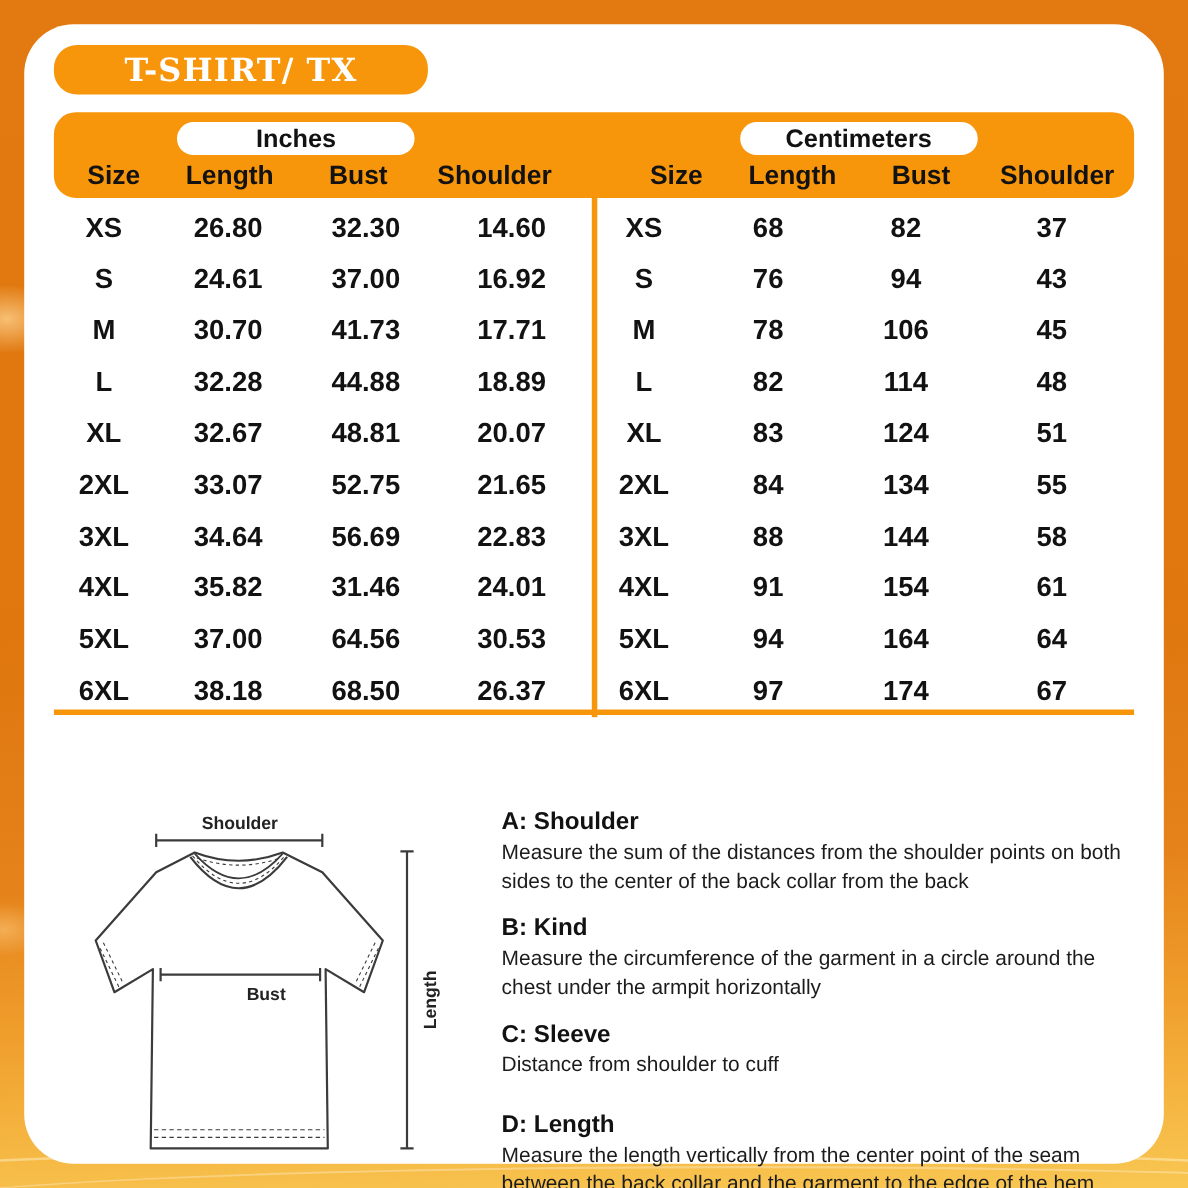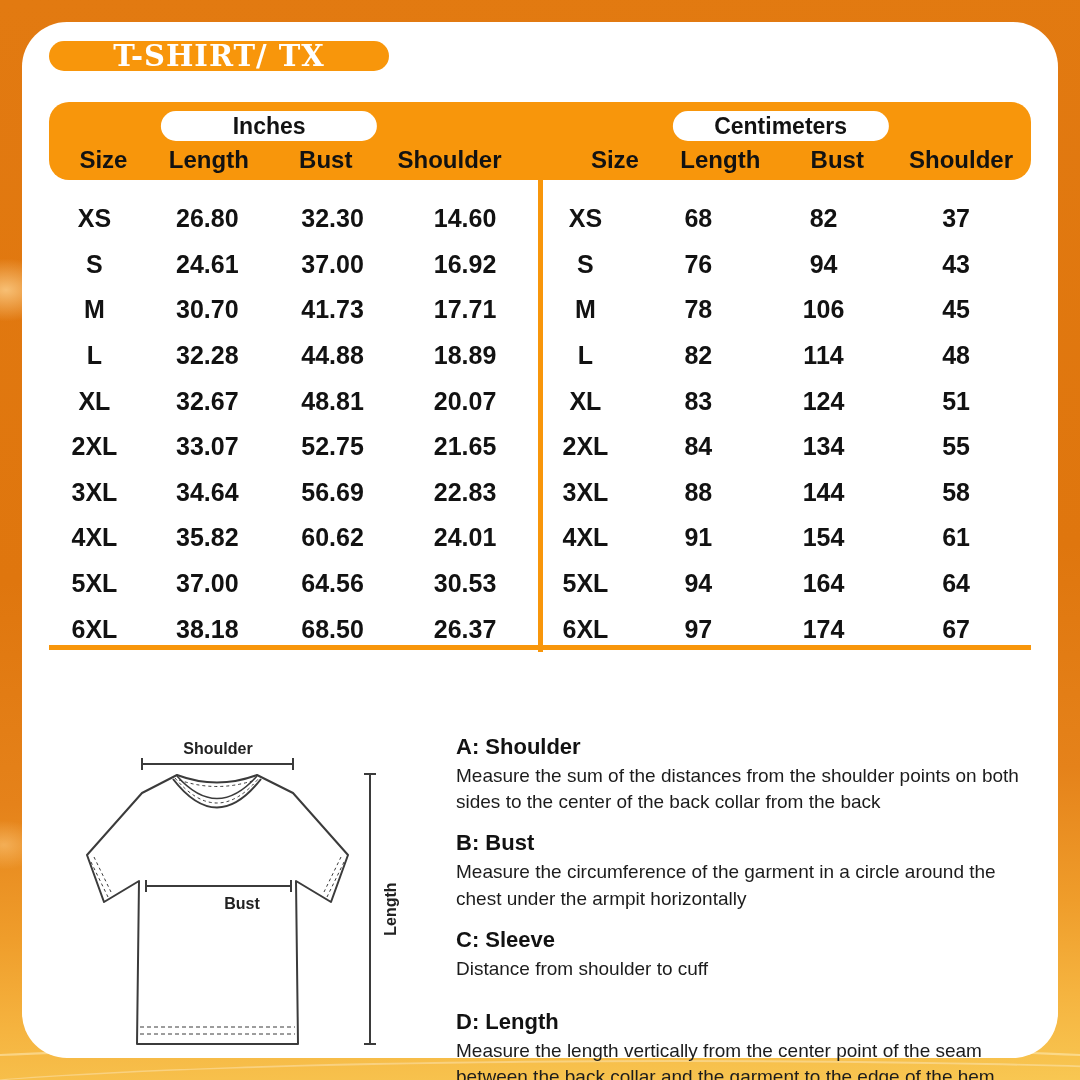--- a/index.html
+++ b/index.html
@@ -15,34 +15,34 @@
       radial-gradient(ellipse 55px 35px at 4px 845px, rgba(255,210,140,.5), rgba(255,210,140,0) 70%),
       radial-gradient(140% 120% at 50% 42%, rgba(0,0,0,0) 68%, rgba(140,60,0,.22) 100%),
       linear-gradient(178deg,#E27A11 0%,#DF760E 52%,#E5821A 72%,#EF9D2B 84%,#F5B33F 92%,#F8C752 100%);
   }
   .wave{position:absolute;width:1600px;height:80px;border-radius:50%;background:transparent;pointer-events:none;}
   .wave.w1{left:-260px;bottom:-46px;border-top:3px solid rgba(255,246,210,.45);}
   .wave.w2{left:-120px;bottom:-62px;border-top:2px solid rgba(255,255,255,.30);}
 
   .card{position:absolute;left:22px;top:22px;width:1036px;height:1036px;background:#fff;border-radius:45px;}
 
-  .title-pill{position:absolute;left:27px;top:19px;width:340px;height:30px;background:var(--orange);
+  .title-pill{position:absolute;left:27px;top:19px;width:340px;height:45px;background:var(--orange);
     border-radius:21px;display:flex;align-items:center;justify-content:center;}
   .title-pill span{font-family:"DejaVu Serif",serif;font-weight:700;color:#fff;font-size:29px;letter-spacing:1px;}
 
   .thead{position:absolute;left:27px;top:80px;width:982px;height:78px;background:var(--orange);border-radius:20px;display:flex;gap:41px;}
   .thead .half{position:relative;width:50%;height:100%;}
   .unit-pill{position:absolute;top:9px;left:50%;transform:translateX(-57%);min-width:216px;height:30px;background:#fff;
     border-radius:16px;display:flex;align-items:center;justify-content:center;font-weight:700;font-size:23px;color:var(--ink);
     padding:0 20px;box-sizing:border-box;}
   .col-labels{position:absolute;left:12px;right:0;bottom:6px;display:grid;grid-template-columns:18.5% 27.5% 23.5% 30.5%;}
   .col-labels span{text-align:center;font-weight:700;font-size:24px;color:var(--ink);}
 
   .tbody{position:absolute;left:27px;top:158px;width:982px;height:472px;display:flex;}
-  .tbody .half{width:50%;display:grid;grid-template-rows:repeat(10,1fr);padding-top:16px;box-sizing:border-box;}
+  .tbody .half{width:50%;display:grid;grid-template-rows:repeat(10,1fr);padding-top:4px;box-sizing:border-box;}
   .t-row{display:grid;grid-template-columns:18.5% 27.5% 23.5% 30.5%;align-items:center;}
   .t-cell{text-align:center;font-weight:700;font-size:25px;color:var(--ink);}
 
   .v-divider{position:absolute;left:516px;top:158px;width:5px;height:472px;background:var(--orange);}
   .hline{position:absolute;left:27px;top:623px;width:982px;height:5px;background:var(--orange);}
 
   .reminder{position:absolute;left:0;width:100%;top:637px;text-align:center;font-weight:700;font-size:21px;
     line-height:1.3;color:var(--ink);letter-spacing:-0.2px;}
 
   .diagram{position:absolute;left:38px;top:700px;}
@@ -126,21 +126,21 @@
         </div>
         <div class="t-row">
           <div class="t-cell">3XL</div>
           <div class="t-cell">34.64</div>
           <div class="t-cell">56.69</div>
           <div class="t-cell">22.83</div>
         </div>
         <div class="t-row">
           <div class="t-cell">4XL</div>
           <div class="t-cell">35.82</div>
-          <div class="t-cell">60.62</div>
+          <div class="t-cell">31.46</div>
           <div class="t-cell">24.01</div>
         </div>
         <div class="t-row">
           <div class="t-cell">5XL</div>
           <div class="t-cell">37.00</div>
           <div class="t-cell">64.56</div>
           <div class="t-cell">30.53</div>
         </div>
         <div class="t-row">
           <div class="t-cell">6XL</div>
@@ -239,21 +239,21 @@
     <path d="M 310,52 L 310,322 M 304,52 L 316,52 M 304,322 L 316,322" stroke="#3b3b3b" stroke-width="2" fill="none"></path>
     <text class="svg-label" x="336" y="187" text-anchor="middle" transform="rotate(-90 336 187)">Length</text>
   </svg>
 
   <div class="guide" id="guide">
       <div class="g-item">
         <div class="g-head">A: Shoulder</div>
         <div class="g-body">Measure the sum of the distances from the shoulder points on both sides to the center of the back collar from the back</div>
       </div>
       <div class="g-item">
-        <div class="g-head">B: Bust</div>
+        <div class="g-head">B: Kind</div>
         <div class="g-body">Measure the circumference of the garment in a circle around the chest under the armpit horizontally</div>
       </div>
       <div class="g-item gap-lg">
         <div class="g-head">C: Sleeve</div>
         <div class="g-body">Distance from shoulder to cuff</div>
       </div>
       <div class="g-item">
         <div class="g-head">D: Length</div>
         <div class="g-body">Measure the length vertically from the center point of the seam between the back collar and the garment to the edge of the hem</div>
       </div>

